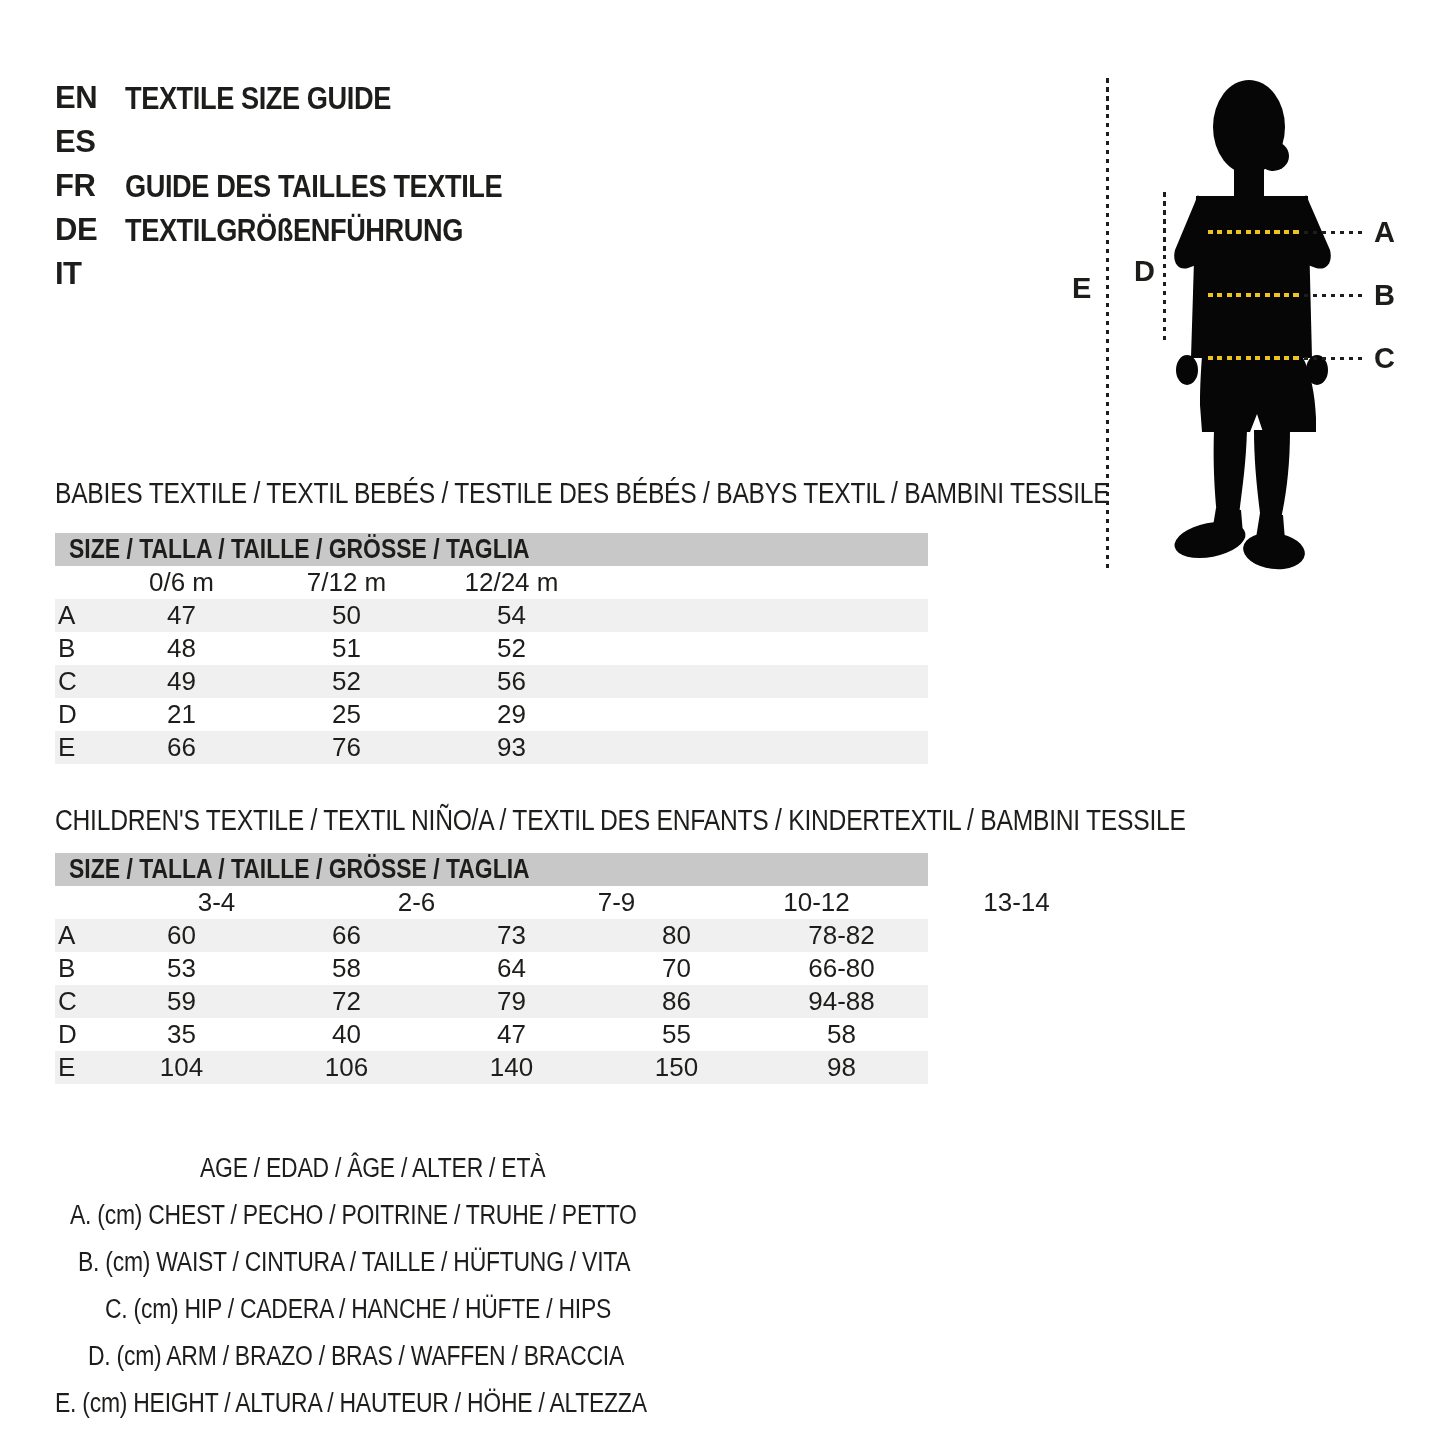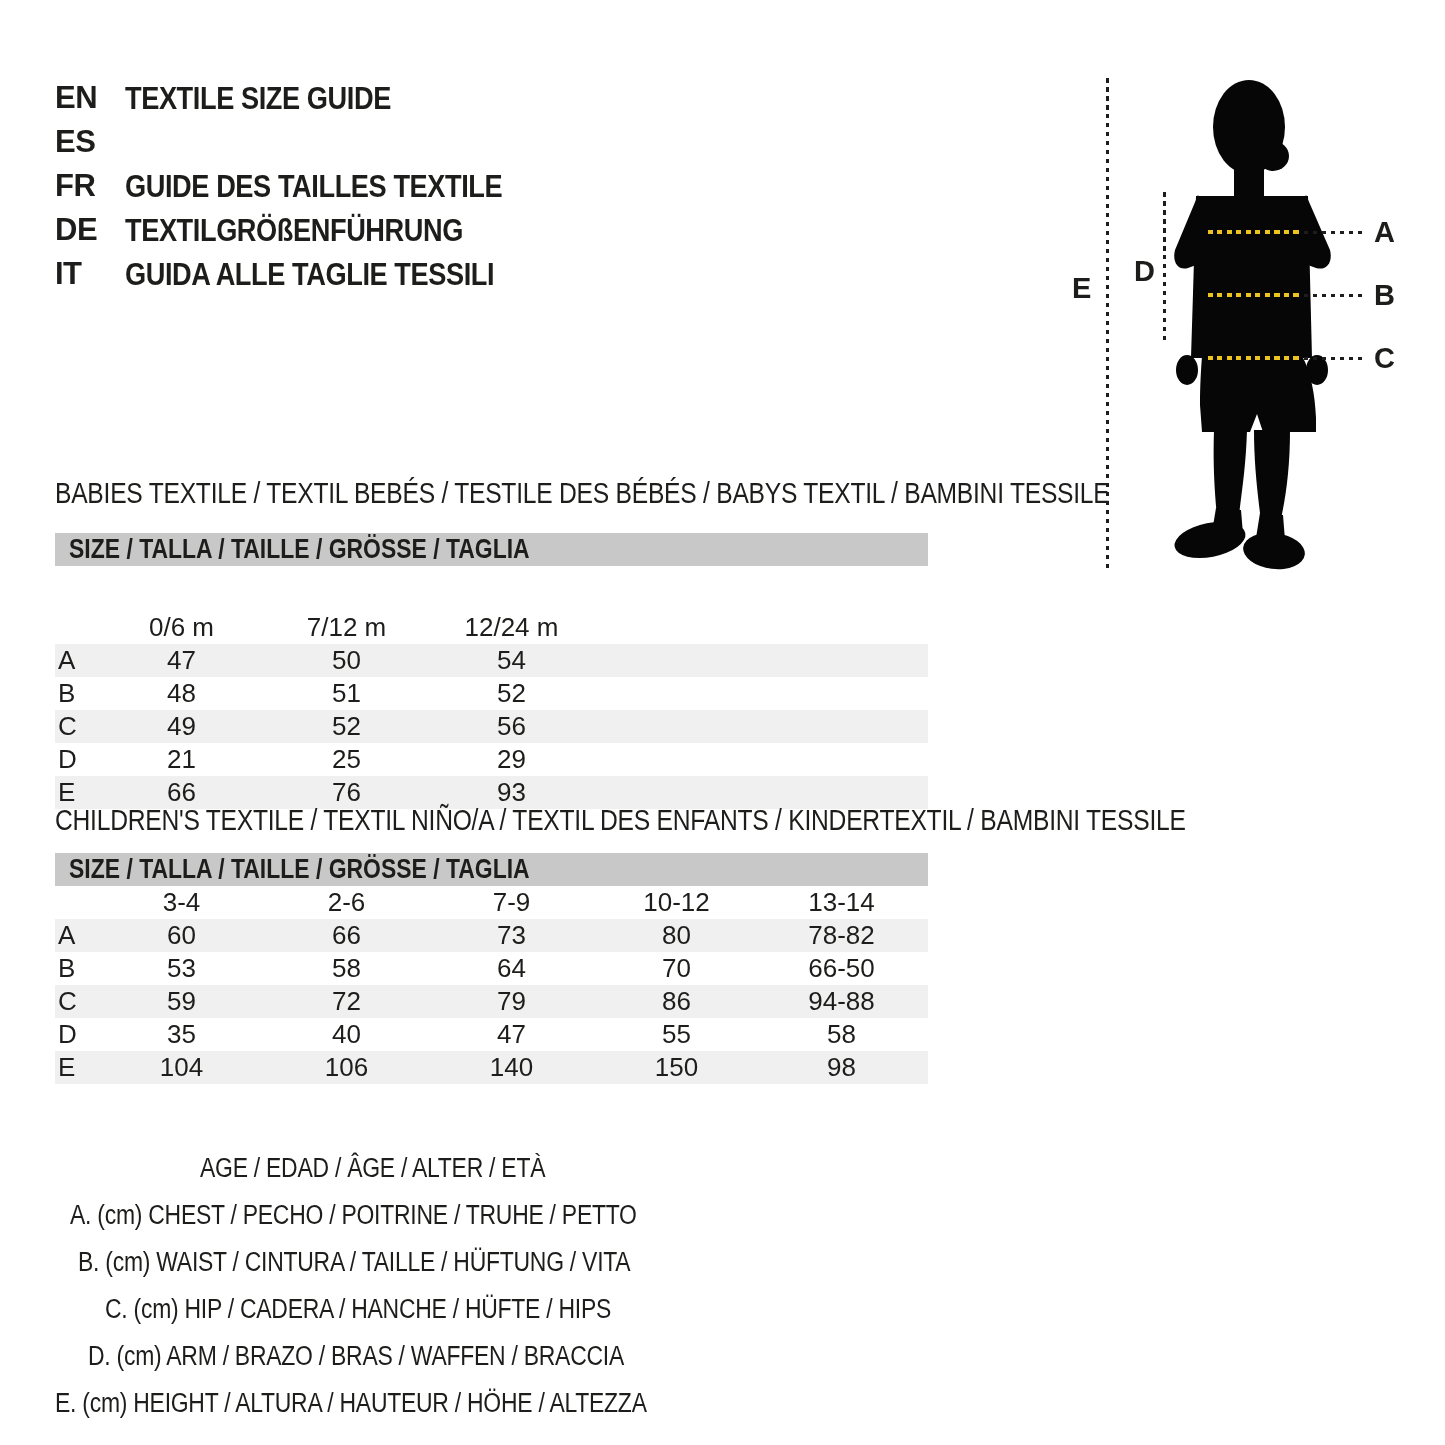--- a/index.html
+++ b/index.html
@@ -58,21 +58,20 @@
     <div class="lang-row">
       <span class="lang-code">FR</span>
       <span class="lang-label"><span class="cond">GUIDE DES TAILLES TEXTILE</span></span>
     </div>
     <div class="lang-row">
       <span class="lang-code">DE</span>
       <span class="lang-label"><span class="cond">TEXTILGRÖßENFÜHRUNG</span></span>
     </div>
     <div class="lang-row">
       <span class="lang-code">IT</span>
-      <span class="lang-label"><span class="cond">GUIDA ALLE TAGLIE TESSILI</span></span>
     </div>
   </div>
 
 <svg class="abs" style="left:1150px;top:70px;width:200px;height:510px;z-index:1;" viewBox="0 0 200 510">
   <g fill="var(--silhouette)">
     <ellipse cx="99" cy="57" rx="36" ry="47"></ellipse>
     <ellipse cx="123" cy="86" rx="16" ry="15"></ellipse>
     <rect x="84" y="88" width="30" height="40"></rect>
     <path d="M46,126 L158,126 L162,288 L41,288 Z"></path>
     <path d="M48,125 L25,180 C22,192 28,201 38,198 L60,190 L62,150 Z"></path>
@@ -107,21 +106,21 @@
 <div class="flabel" style="left:1374px;top:358px;">C</div>
 
 <div class="abs h" style="left:55px;top:478px;">
   <span class="cond">BABIES TEXTILE / TEXTIL BEBÉS / TESTILE DES BÉBÉS / BABYS TEXTIL / BAMBINI TESSILE</span>
 </div>
 <div class="sg-table" style="left:55px;top:533px;">
   <div class="size-bar">
     <span class="cond">SIZE / TALLA / TAILLE / GRÖSSE / TAGLIA</span>
   </div>
   <div>
-      <div class="trow" style="grid-template-columns: 44px repeat(3, 165px) 1fr; margin-top: 45px;">
+      <div class="trow" style="grid-template-columns: 44px repeat(3, 165px) 1fr;">
         <span class="letter"></span>
         <span class="cell">0/6 m</span>
         <span class="cell">7/12 m</span>
         <span class="cell">12/24 m</span>
       </div>
       <div class="trow stripe" style="grid-template-columns: 44px repeat(3, 165px) 1fr;">
         <span class="letter">A</span>
         <span class="cell">47</span>
         <span class="cell">50</span>
         <span class="cell">54</span>
@@ -154,21 +153,21 @@
 </div>
 
 <div class="abs h" style="left:55px;top:805px;">
   <span class="cond">CHILDREN'S TEXTILE / TEXTIL NIÑO/A / TEXTIL DES ENFANTS / KINDERTEXTIL / BAMBINI TESSILE</span>
 </div>
 <div class="sg-table" style="left:55px;top:853px;">
   <div class="size-bar">
     <span class="cond">SIZE / TALLA / TAILLE / GRÖSSE / TAGLIA</span>
   </div>
   <div>
-      <div class="trow" style="grid-template-columns: 44px repeat(5, 165px) 1fr;">
+      <div class="trow" style="grid-template-columns: 44px repeat(5, 165px) 1fr; gap: 35px;">
         <span class="letter"></span>
         <span class="cell">3-4</span>
         <span class="cell">2-6</span>
         <span class="cell">7-9</span>
         <span class="cell">10-12</span>
         <span class="cell">13-14</span>
       </div>
       <div class="trow stripe" style="grid-template-columns: 44px repeat(5, 165px) 1fr;">
         <span class="letter">A</span>
         <span class="cell">60</span>
@@ -176,21 +175,21 @@
         <span class="cell">73</span>
         <span class="cell">80</span>
         <span class="cell">78-82</span>
       </div>
       <div class="trow" style="grid-template-columns: 44px repeat(5, 165px) 1fr;">
         <span class="letter">B</span>
         <span class="cell">53</span>
         <span class="cell">58</span>
         <span class="cell">64</span>
         <span class="cell">70</span>
-        <span class="cell">66-50</span>
+        <span class="cell">66-80</span>
       </div>
       <div class="trow stripe" style="grid-template-columns: 44px repeat(5, 165px) 1fr;">
         <span class="letter">C</span>
         <span class="cell">59</span>
         <span class="cell">72</span>
         <span class="cell">79</span>
         <span class="cell">86</span>
         <span class="cell">94-88</span>
       </div>
       <div class="trow" style="grid-template-columns: 44px repeat(5, 165px) 1fr;">

